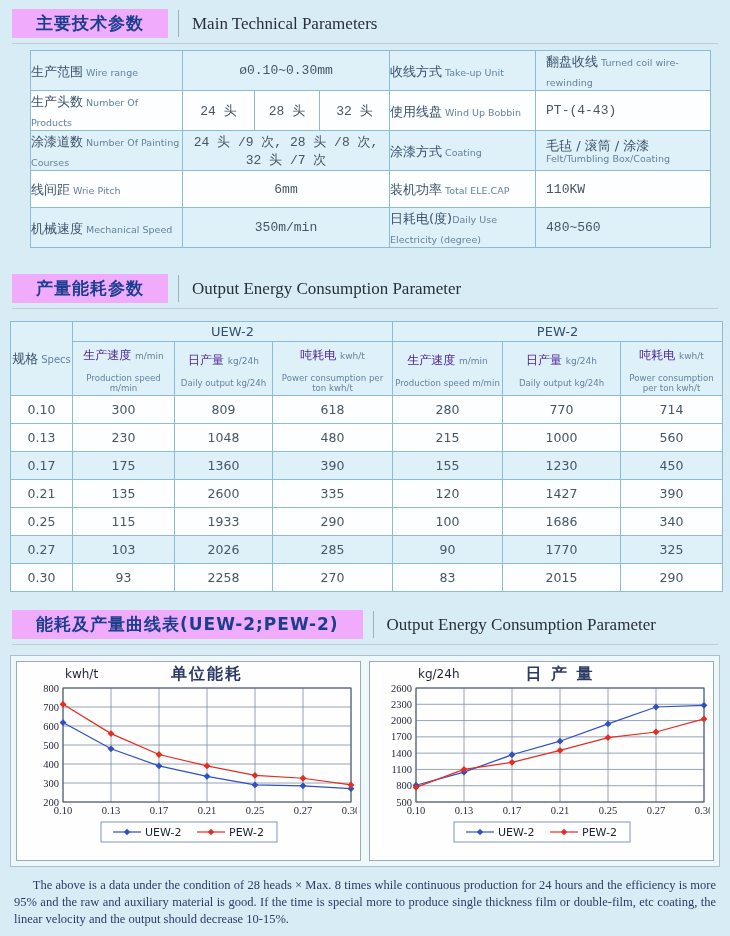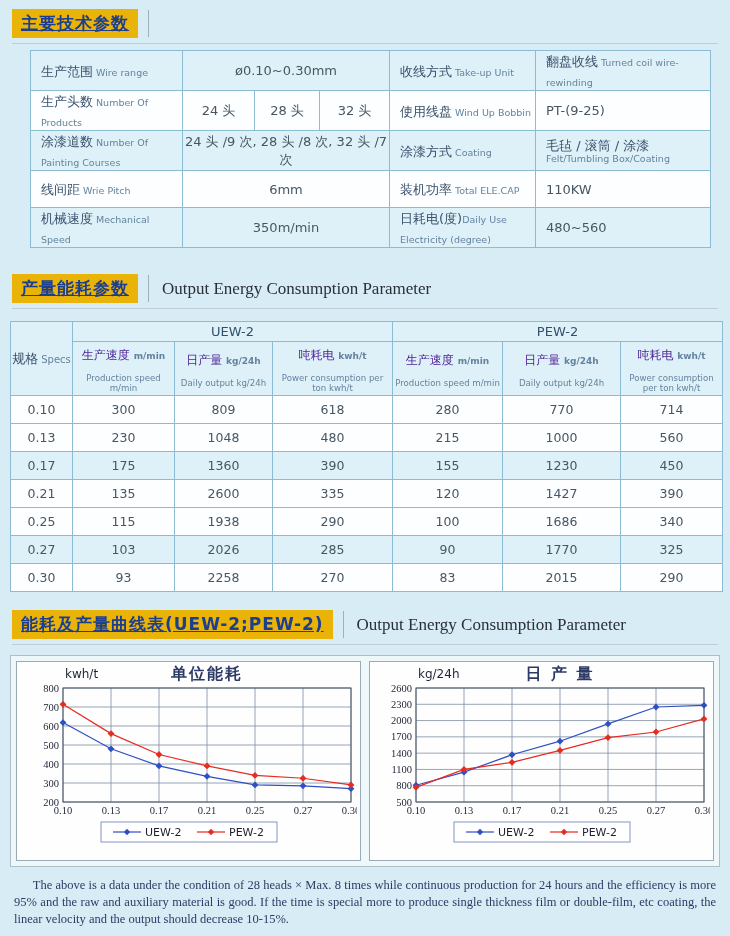--- a/index.html
+++ b/index.html
@@ -10,56 +10,56 @@
     overflow:hidden;
     padding-top:9px;
   }
   
   .sec-header {
     display:flex; align-items:center;
     margin:0 12px; padding-bottom:5px;
     border-bottom:1px solid #c2cdd3;
   }
   .sec-tab {
-    background:#eab308; color:#1b3e8f;
+    background:#f0abfc; color:#1b3e8f;
     font-weight:bold; font-size:17px; letter-spacing:1px;
-    padding:3px 9px; white-space:nowrap;text-decoration:underline;
+    padding:3px 24px; white-space:nowrap;
   }
   .sec-divider { width:1px; height:27px; background:#9fb0b8; margin:0 13px 0 10px; }
   .sec-title {
     font-family:"Liberation Serif", serif;
     font-size:17px; color:#2b2f38; white-space:nowrap;
   }
   
   #table1 {
     margin:6px 0 0 30px; width:680px;
     border-collapse:collapse; table-layout:fixed;
   }
   #table1 td { border:1px solid #8cbcd4; height:37px; background:#fcfeff; }
   #table1 tr.shaded td { background:#def1f9; }
-  .lbl { text-align:left; padding-left:10px; }
+  .lbl { text-align:left; }
   .cn { font-size:13px; color:#39516b; }
   .en { font-size:9.5px; color:#64839e; margin-left:3px; }
   .en-tight { margin-left:0; }
-  .val { text-align:center; color:#475663; font-size:13px; }
+  .val { text-align:center; color:#475663; font-size:13px;font-family:Liberation Mono, monospace; }
   .val-l { text-align:left; padding-left:10px; }
   .mixed-block .cn { display:block; line-height:15px; }
   .mixed-block .en { display:block; margin-left:0; line-height:11px; }
   
   #sec2 { margin-top:26px; }
   #table2 {
     margin:12px 0 0 10px; width:712px;
     border-collapse:collapse; table-layout:fixed;
   }
   #table2 th, #table2 td { border:1px solid #8cbcd4; }
   #table2 th { background:#def1f9; font-weight:normal; }
   .group-th { height:20px; font-size:13px; color:#33506e; }
   .sub-th { height:36px; padding:2px 1px; }
   .cn2 { font-size:12px; color:#4c1d95; }
-  .unit2 { font-size:9px; color:#64839e;font-weight:bold; }
+  .unit2 { font-size:9px; color:#64839e; }
   .en2 { display:block; font-size:8.6px; color:#64839e; line-height:10px;margin-top:9px; }
   .specs-th { font-size:13px; color:#33506e; }
   .specs-th .en { font-size:10px; }
   #table2 td { height:28px; text-align:center; font-size:12.5px; color:#475663; background:#fcfeff; }
   #table2 tr.shaded td { background:#def1f9; }
   
   #sec3 { margin-top:18px; }
   #chart-panel {
     margin:10px 10px 0 10px; height:212px;
     border:1px solid #aebfc8; background:#eef8fb;
@@ -80,20 +80,21 @@
     text-align:justify;
   }
 </style>
 </head>
 <body>
 
 <div id="sec1">
   <div class="sec-header">
     <span class="sec-tab">主要技术参数</span>
     <span class="sec-divider"></span>
+    <span class="sec-title">Main Technical Parameters</span>
   </div>
   <table id="table1">
     <colgroup>
       <col style="width:152px">
         <col style="width:72px">
         <col style="width:65px">
       <col style="width:70px">
         <col style="width:146px">
         <col style="width:175px">
     </colgroup>
@@ -103,21 +104,21 @@
           <td class="val" colspan="3">ø0.10~0.30mm</td>
           <td class="lbl"><span class="cn">收线方式</span><span class="en">Take-up Unit</span></td>
           <td class="val-l"><span class="cn">翻盘收线</span><span class="en">Turned coil wire-rewinding</span></td>
         </tr>
         <tr>
           <td class="lbl"><span class="cn">生产头数</span><span class="en">Number Of Products</span></td>
           <td class="val">24 头</td>
           <td class="val">28 头</td>
           <td class="val">32 头</td>
           <td class="lbl"><span class="cn">使用线盘</span><span class="en">Wind Up Bobbin</span></td>
-          <td class="val val-l">PT-(9-25)</td>
+          <td class="val val-l">PT-(4-43)</td>
         </tr>
         <tr class="shaded">
           <td class="lbl"><span class="cn">涂漆道数</span><span class="en">Number Of Painting Courses</span></td>
           <td class="val" colspan="3">24 头 /9 次, 28 头 /8 次, 32 头 /7 次</td>
           <td class="lbl"><span class="cn">涂漆方式</span><span class="en">Coating</span></td>
           <td class="val-l mixed-block">
             <span class="cn">毛毡 / 滚筒 / 涂漆</span>
             <span class="en">Felt/Tumbling Box/Coating</span>
           </td>
         </tr>
@@ -201,21 +202,21 @@
           <td>135</td>
           <td>2600</td>
           <td>335</td>
           <td>120</td>
           <td>1427</td>
           <td>390</td>
         </tr>
         <tr>
           <td>0.25</td>
           <td>115</td>
-          <td>1938</td>
+          <td>1933</td>
           <td>290</td>
           <td>100</td>
           <td>1686</td>
           <td>340</td>
         </tr>
         <tr class="shaded">
           <td>0.27</td>
           <td>103</td>
           <td>2026</td>
           <td>285</td>

